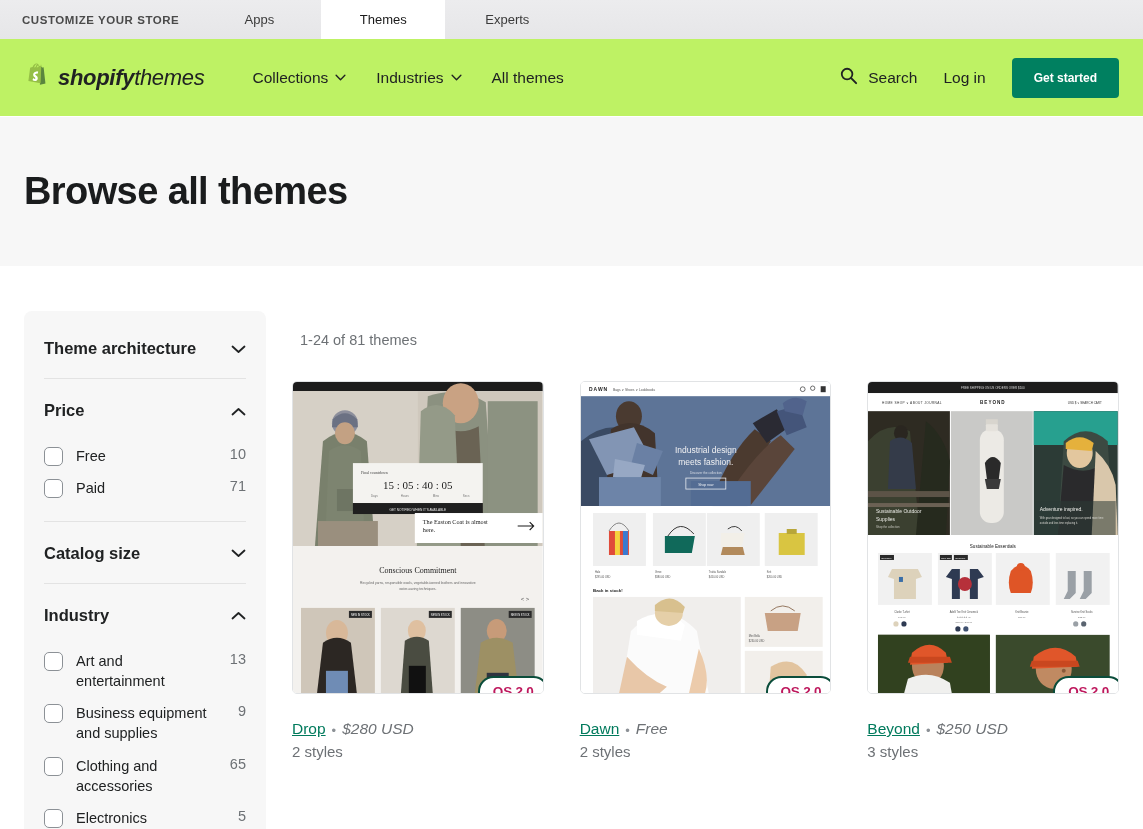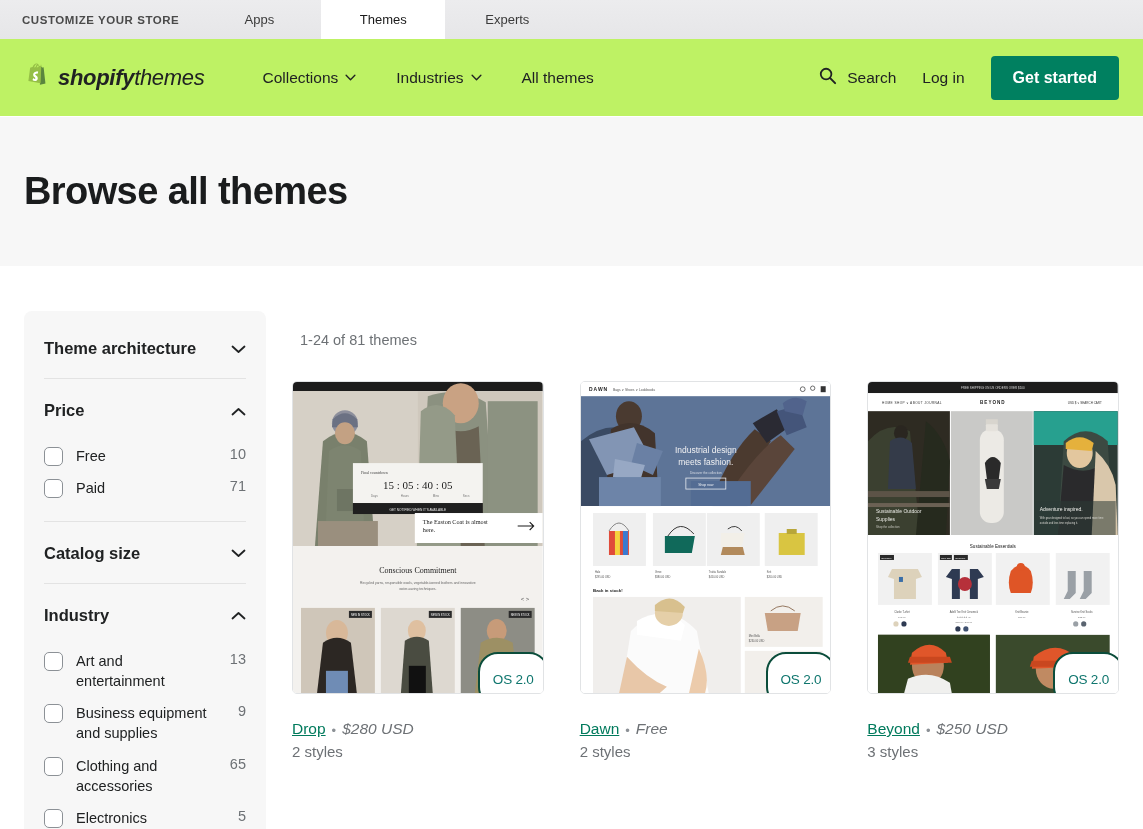--- a/index.html
+++ b/index.html
@@ -45,30 +45,30 @@
   }
   .logo { display: flex; align-items: center; gap: 7px; cursor: pointer; }
   .logo-mark { width: 27px; height: 31px; display:block; }
   .logo-text { font-size: 22px; letter-spacing: -.3px; }
   .logo-text .b { font-weight: bold; font-style: italic; color:#202223; }
   .logo-text .t { font-style: italic; font-weight: 400; color:#202223; }
 
   .mainnav { display: flex; align-items: center; gap: 30px; margin-left: 48px; }
   .navitem {
     display: flex; align-items: center; gap: 7px;
-    font-size: 15.5px; color: #202223; cursor: pointer; margin-left: 10px;
+    font-size: 15.5px; color: #202223; cursor: pointer;
   }
   .chev { width: 11px; height: 7px; display:block; }
 
   .header-right { margin-left: auto; display: flex; align-items: center; gap: 26px; }
   .search-link { display: flex; align-items: center; gap: 10px; font-size: 15.5px; color: #202223; cursor: pointer; }
   .login-link { font-size: 15.5px; color: #202223; cursor: pointer; }
   .cta-btn {
     background: #008060; color: #ffffff;
-    font-size: 16px; font-weight: bold;
+    font-size: 12px; font-weight: bold;
     border: none; border-radius: 4px;
     padding: 13px 22px; cursor: pointer;
     font-family: inherit;
   }
 
   
   .hero {
     background: #f7f7f7;
     height: 149px; width: 100%;
     display: flex; align-items: center;
@@ -132,24 +132,24 @@
   .card { position: relative; }
   .thumb-wrap {
     position: relative;
     border: 1px solid #e1e3e5; border-radius: 5px;
     overflow: hidden; background: #fff;
     height: 313px;
   }
   .thumb { width: 100%; height: 100%; display: block; }
   .os-badge {
     position: absolute; right: -6px; bottom: -14px;
-    background: #ffffff; color: #0f766e;
+    background: #ffffff; color: #be185d;
     border: 2px solid #0b4d3b; border-radius: 20px;
-    font-size: 13.5px; font-weight: normal;
-    padding: 18px 13px; letter-spacing: -.2px;
+    font-size: 13.5px; font-weight: bold;
+    padding: 6px 13px; letter-spacing: -.2px;
   }
   .card-meta { margin-top: 26px; }
   .meta-line { display: flex; align-items: flex-end; gap: 6px; font-size: 15.5px; }
   .theme-name { color: #007a5c; text-decoration: underline; font-weight: 500; cursor: pointer; }
   .dot { color: #8c9196; font-size: 13px; }
   .price { color: #6d7175; font-style: italic; }
   .styles { font-size: 15px; color: #6d7175; margin-top: 5px; }
 </style>
 </head>
 <body>

